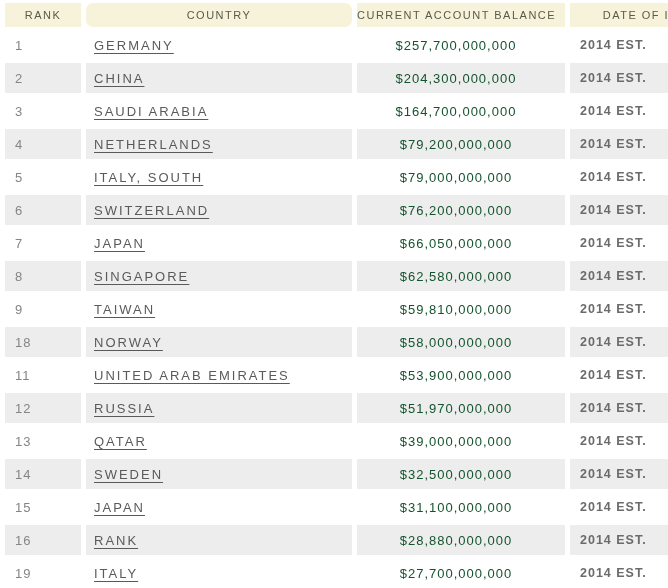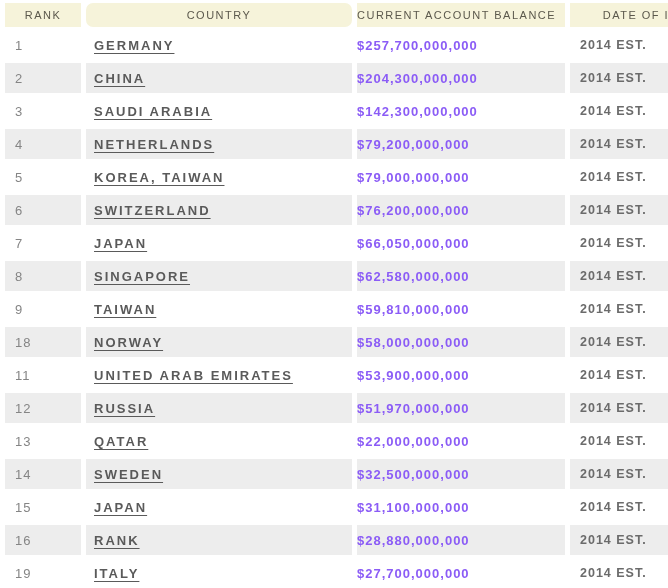--- a/index.html
+++ b/index.html
@@ -49,31 +49,31 @@
   }
   tr.row-even td { background: #ededed; }
 
   td.cell-rank {
     color: #858585;
     padding-left: 10px;
   }
   td.cell-country { padding-left: 8px; }
   td.cell-country a {
     color: #5a5a5a;
-    font-weight: bold;
+    font-weight: normal;
     letter-spacing: 2px;
     text-decoration: underline;
     text-underline-offset: 3px;
     margin-top: 19px;
   }
   td.cell-balance {
-    text-align: left;
+    text-align: center;
     padding-right: 10px;
-    color: #8b5cf6;
-    font-weight: bold;
+    color: #14532d;
+    font-weight: normal;
   }
   td.cell-date {
     padding-left: 10px;
     color: #6b6b6b;
     font-weight: bold;
     font-size: 12.5px;
   }
 </style>
 </head>
 <body>
@@ -102,32 +102,32 @@
       </tr>
       <tr class="row-even">
         <td class="cell-rank">2</td>
         <td class="cell-country"><a href="#">CHINA</a></td>
         <td class="cell-balance">$204,300,000,000</td>
         <td class="cell-date">2014 EST.</td>
       </tr>
       <tr class="row-odd">
         <td class="cell-rank">3</td>
         <td class="cell-country"><a href="#">SAUDI ARABIA</a></td>
-        <td class="cell-balance">$142,300,000,000</td>
+        <td class="cell-balance">$164,700,000,000</td>
         <td class="cell-date">2014 EST.</td>
       </tr>
       <tr class="row-even">
         <td class="cell-rank">4</td>
         <td class="cell-country"><a href="#">NETHERLANDS</a></td>
         <td class="cell-balance">$79,200,000,000</td>
         <td class="cell-date">2014 EST.</td>
       </tr>
       <tr class="row-odd">
         <td class="cell-rank">5</td>
-        <td class="cell-country"><a href="#">KOREA, TAIWAN</a></td>
+        <td class="cell-country"><a href="#">ITALY, SOUTH</a></td>
         <td class="cell-balance">$79,000,000,000</td>
         <td class="cell-date">2014 EST.</td>
       </tr>
       <tr class="row-even">
         <td class="cell-rank">6</td>
         <td class="cell-country"><a href="#">SWITZERLAND</a></td>
         <td class="cell-balance">$76,200,000,000</td>
         <td class="cell-date">2014 EST.</td>
       </tr>
       <tr class="row-odd">
@@ -162,21 +162,21 @@
       </tr>
       <tr class="row-even">
         <td class="cell-rank">12</td>
         <td class="cell-country"><a href="#">RUSSIA</a></td>
         <td class="cell-balance">$51,970,000,000</td>
         <td class="cell-date">2014 EST.</td>
       </tr>
       <tr class="row-odd">
         <td class="cell-rank">13</td>
         <td class="cell-country"><a href="#">QATAR</a></td>
-        <td class="cell-balance">$22,000,000,000</td>
+        <td class="cell-balance">$39,000,000,000</td>
         <td class="cell-date">2014 EST.</td>
       </tr>
       <tr class="row-even">
         <td class="cell-rank">14</td>
         <td class="cell-country"><a href="#">SWEDEN</a></td>
         <td class="cell-balance">$32,500,000,000</td>
         <td class="cell-date">2014 EST.</td>
       </tr>
       <tr class="row-odd">
         <td class="cell-rank">15</td>

